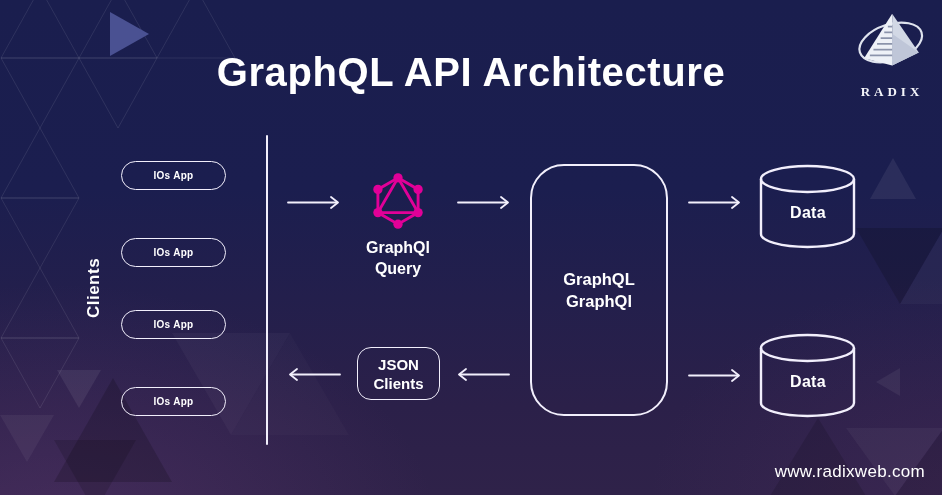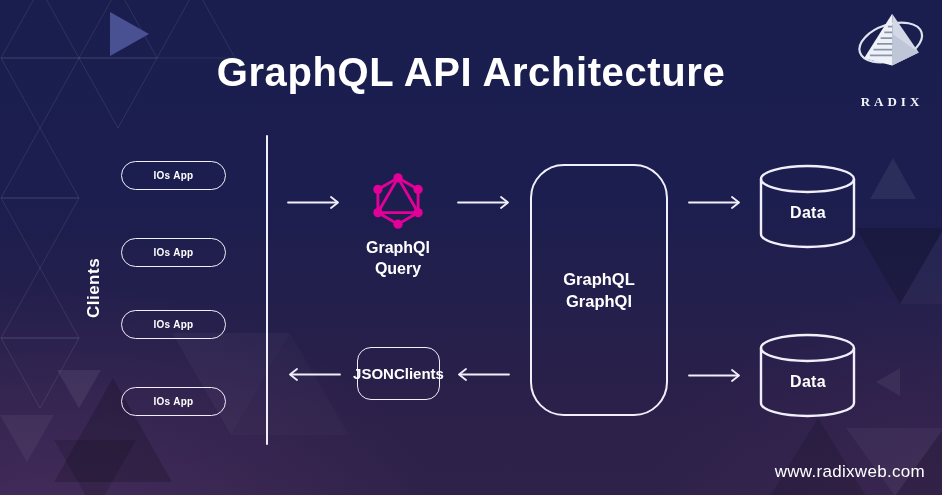--- a/index.html
+++ b/index.html
@@ -11,21 +11,21 @@
       radial-gradient(ellipse 520px 380px at 102% 102%, rgba(84,48,100,0.30), transparent 60%),
       linear-gradient(180deg,#1a1e4e 0%,#1b1e4f 38%,#2b2049 82%,#2f2249 100%);
   }
   .bg{position:absolute;inset:0;}
   .title{
     position:absolute;top:50px;left:0;right:0;margin:0;text-align:center;
     font-size:40px;font-weight:700;letter-spacing:.6px;color:#ffffff;
   }
   .radix{position:absolute;top:10px;right:12px;width:80px;text-align:center;}
   .radix-name{font-family:"Liberation Serif",serif;font-weight:700;font-size:13px;
-    letter-spacing:4px;color:#f4f5fa;margin-top:18px;text-indent:4px;}
+    letter-spacing:4px;color:#f4f5fa;margin-top:8px;text-indent:4px;}
   .clients-label{
     position:absolute;left:94px;top:288px;transform:translate(-50%,-50%) rotate(-90deg);
     font-size:17px;font-weight:700;letter-spacing:.5px;white-space:nowrap;
   }
   .vline{position:absolute;left:266px;top:135px;width:2px;height:310px;background:#f2effc;border-radius:2px;}
   .app-box{
     position:absolute;left:121px;width:105px;height:29px;box-sizing:border-box;
     border:1.6px solid #f2effc;border-radius:15px;display:flex;align-items:center;justify-content:center;
     font-size:10px;font-weight:700;letter-spacing:.3px;
   }
@@ -36,21 +36,21 @@
     font-size:16px;font-weight:700;line-height:21px;
   }
   .server-box{
     position:absolute;left:530px;top:164px;width:138px;height:252px;box-sizing:border-box;
     border:2px solid #f2effc;border-radius:34px;display:flex;flex-direction:column;
     align-items:center;justify-content:center;font-size:16.5px;font-weight:700;line-height:22px;
     text-align:center;
   }
   .payload-box{
     position:absolute;left:357px;top:347px;width:83px;height:53px;box-sizing:border-box;
-    border:1.6px solid #f2effc;border-radius:14px;display:flex;flex-direction:row;
+    border:1.6px solid #f2effc;border-radius:14px;display:flex;flex-direction:column;
     align-items:center;justify-content:center;font-size:15px;font-weight:700;line-height:19px;
     text-align:center;
   }
   .db{position:absolute;width:98px;height:86px;}
   .db-top{left:759px;top:164px;}
   .db-bottom{left:759px;top:333px;}
   .db-label{position:absolute;left:0;right:0;top:40px;text-align:center;font-size:16px;font-weight:700;letter-spacing:.3px;}
   .website{
     position:absolute;right:17px;bottom:13px;font-size:17px;letter-spacing:.3px;color:#ffffff;
     text-decoration:none;

